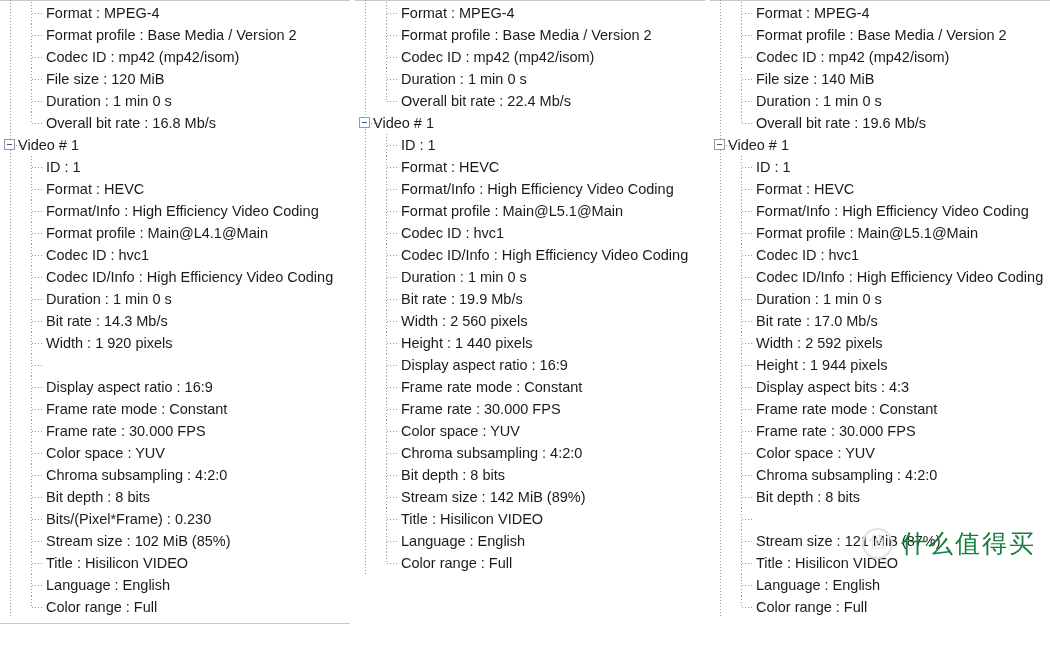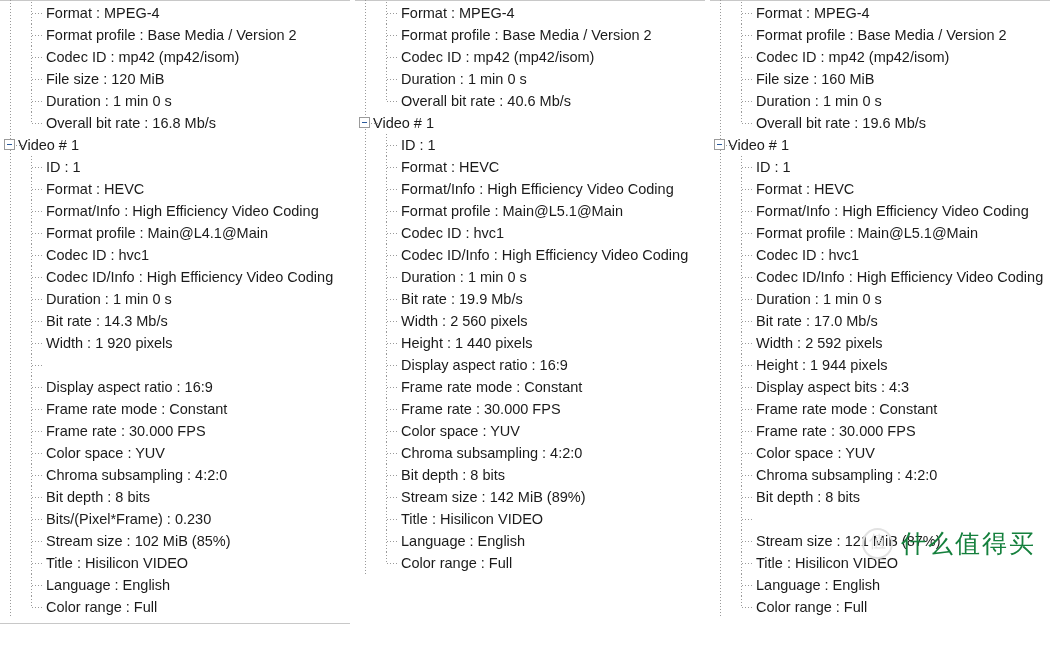--- a/index.html
+++ b/index.html
@@ -222,21 +222,21 @@
   </div>
 
   <div class="panel panel-2">
     <div class="tree">
       <div class="trunk"></div>
       <div>
           <div class="row leaf"><span class="v-seg"></span><span class="h-seg"></span><span class="label">Format : MPEG-4</span></div>
           <div class="row leaf"><span class="v-seg"></span><span class="h-seg"></span><span class="label">Format profile : Base Media / Version 2</span></div>
           <div class="row leaf"><span class="v-seg"></span><span class="h-seg"></span><span class="label">Codec ID : mp42 (mp42/isom)</span></div>
           <div class="row leaf"><span class="v-seg"></span><span class="h-seg"></span><span class="label">Duration : 1 min 0 s</span></div>
-          <div class="row leaf last"><span class="v-seg"></span><span class="h-seg"></span><span class="label">Overall bit rate : 40.6 Mb/s</span></div>
+          <div class="row leaf last"><span class="v-seg"></span><span class="h-seg"></span><span class="label">Overall bit rate : 22.4 Mb/s</span></div>
         </div>
       <div>
           <div class="row group"><span class="expander">
               <i></i>
             </span><span class="h-seg-group"></span><span class="label">Video # 1</span></div>
           <div class="row leaf"><span class="v-seg"></span><span class="h-seg"></span><span class="label">ID : 1</span></div>
           <div class="row leaf"><span class="v-seg"></span><span class="h-seg"></span><span class="label">Format : HEVC</span></div>
           <div class="row leaf"><span class="v-seg"></span><span class="h-seg"></span><span class="label">Format/Info : High Efficiency Video Coding</span></div>
           <div class="row leaf"><span class="v-seg"></span><span class="h-seg"></span><span class="label">Format profile : Main@L5.1@Main</span></div>
           <div class="row leaf"><span class="v-seg"></span><span class="h-seg"></span><span class="label">Codec ID : hvc1</span></div>
@@ -259,21 +259,21 @@
     </div>
   </div>
 
   <div class="panel panel-3">
     <div class="tree">
       <div class="trunk"></div>
       <div>
           <div class="row leaf"><span class="v-seg"></span><span class="h-seg"></span><span class="label">Format : MPEG-4</span></div>
           <div class="row leaf"><span class="v-seg"></span><span class="h-seg"></span><span class="label">Format profile : Base Media / Version 2</span></div>
           <div class="row leaf"><span class="v-seg"></span><span class="h-seg"></span><span class="label">Codec ID : mp42 (mp42/isom)</span></div>
-          <div class="row leaf"><span class="v-seg"></span><span class="h-seg"></span><span class="label">File size : 160 MiB</span></div>
+          <div class="row leaf"><span class="v-seg"></span><span class="h-seg"></span><span class="label">File size : 140 MiB</span></div>
           <div class="row leaf"><span class="v-seg"></span><span class="h-seg"></span><span class="label">Duration : 1 min 0 s</span></div>
           <div class="row leaf last"><span class="v-seg"></span><span class="h-seg"></span><span class="label">Overall bit rate : 19.6 Mb/s</span></div>
         </div>
       <div>
           <div class="row group"><span class="expander">
               <i></i>
             </span><span class="h-seg-group"></span><span class="label">Video # 1</span></div>
           <div class="row leaf"><span class="v-seg"></span><span class="h-seg"></span><span class="label">ID : 1</span></div>
           <div class="row leaf"><span class="v-seg"></span><span class="h-seg"></span><span class="label">Format : HEVC</span></div>
           <div class="row leaf"><span class="v-seg"></span><span class="h-seg"></span><span class="label">Format/Info : High Efficiency Video Coding</span></div>

